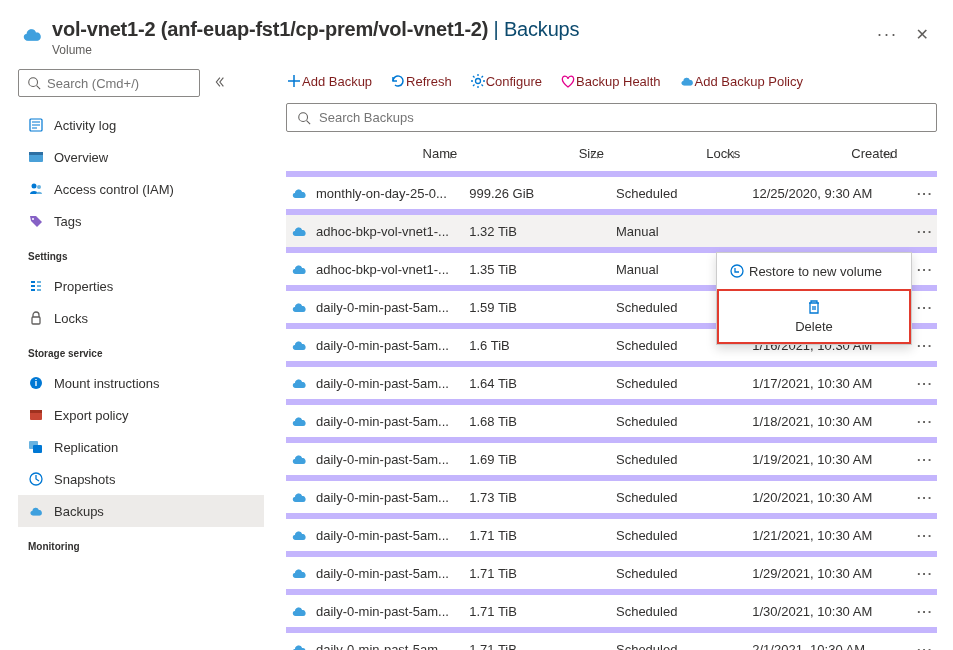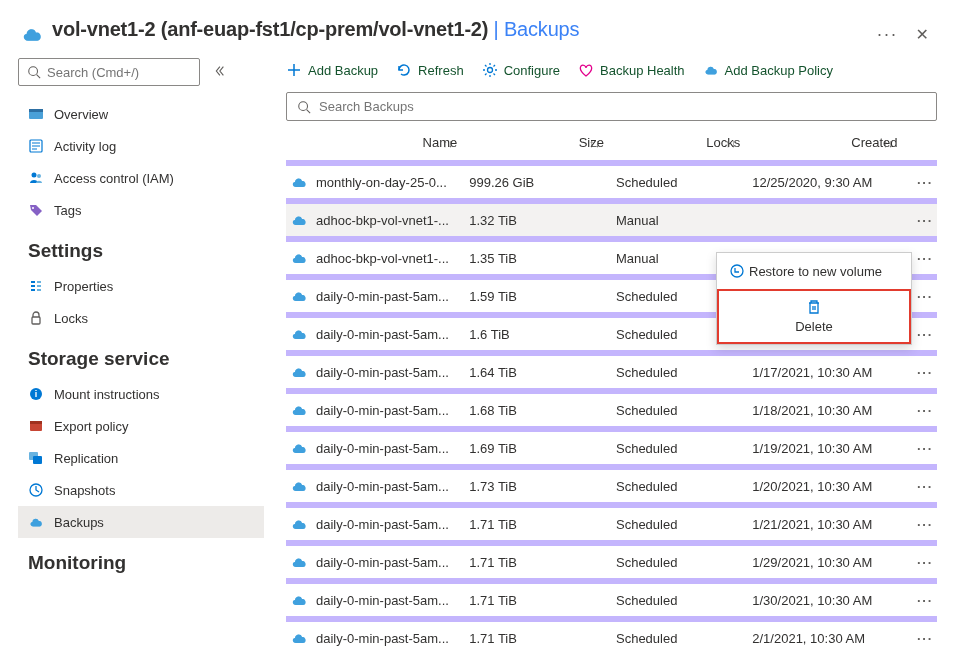--- a/index.html
+++ b/index.html
@@ -13,21 +13,21 @@
   overflow: hidden;
   position: relative;
 }
 
 
 .header { display: flex; align-items: flex-start; padding: 18px 20px 8px 20px; }
 .header-icon { width: 24px; height: 24px; margin-right: 8px; flex-shrink: 0; margin-top: 4px; }
 .header-icon svg { width: 24px; height: 24px; }
 .header-title-group { flex: 1; }
 .header-title { font-size: 20px; font-weight: 600; letter-spacing: -0.2px; }
-.header-title .light { font-weight: 400; color: #3b82f6; }
+.header-title .light { font-weight: 400; color: #0c4a6e; }
 .header-subtitle { font-size: 12px; color: #605e5c; margin-top: 2px; }
 .header-actions { display: flex; align-items: center; gap: 10px; margin-left: auto; padding-top: 6px; }
 .more-dots { color: #605e5c; font-size: 18px; cursor: pointer; padding: 0 4px; letter-spacing: 1px; }
 .close-x { font-size: 16px; color: #605e5c; cursor: pointer; padding: 0 4px; }
 
 
 .layout { display: flex; height: calc(100% - 58px); }
 .sidebar { width: 268px; padding: 4px 4px 0 18px; display: flex; flex-direction: column; }
 .main { flex: 1; padding: 0 16px 0 18px; display: flex; flex-direction: column; }
 
@@ -37,25 +37,25 @@
 .search-box svg { width: 14px; height: 14px; margin-right: 6px; color: #605e5c; flex-shrink: 0; }
 .search-box input { border: none; outline: none; font-size: 13px; flex: 1; background: transparent; color: #323130; }
 .collapse-chevron { cursor: pointer; color: #605e5c; }
 .collapse-chevron svg { width: 14px; height: 14px; }
 
 
 .nav-item { display: flex; align-items: center; padding: 8px 10px; cursor: pointer; border-radius: 0; gap: 10px; }
 .nav-item.active { background: #edebe9; }
 .nav-item .icon { width: 16px; height: 16px; display: flex; align-items: center; justify-content: center; flex-shrink: 0; }
 .nav-item .icon svg { width: 16px; height: 16px; }
-.nav-section { font-weight: 600; font-size: 19px; padding: 14px 10px 8px 10px; color: #323130; }
+.nav-section { font-weight: 600; font-size: 10px; padding: 14px 10px 8px 10px; color: #323130; }
 
 
 .toolbar { display: flex; align-items: center; gap: 18px; padding: 8px 0 14px 0; }
-.tool-btn { display: flex; align-items: center; gap: 6px; cursor: pointer; color: #14532d; }
+.tool-btn { display: flex; align-items: center; cursor: pointer; color: #7f1d1d; }
 .tool-btn .icon { width: 16px; height: 16px; display: flex; align-items: center; justify-content: center; }
 .tool-btn .icon svg { width: 16px; height: 16px; }
 
 
 .search-backups { display: flex; align-items: center; border: 1px solid #8a8886; border-radius: 2px; padding: 6px 10px; height: 30px; margin-bottom: 4px; }
 .search-backups svg { width: 14px; height: 14px; margin-right: 8px; color: #605e5c; }
 .search-backups input { border: none; outline: none; font-size: 13px; flex: 1; background: transparent; }
 
 
 .table { width: 100%; border-collapse: collapse; }
@@ -102,20 +102,21 @@
 <div class="header">
   <span class="header-icon">
     <svg viewBox="0 0 18 18">
         <use href="#cloud-vol"></use>
       </svg>
   </span>
   <div class="header-title-group">
     <div class="header-title">
       <span>vol-vnet1-2 (anf-euap-fst1/cp-prem/vol-vnet1-2)</span> <span class="light">| <span>Backups</span></span>
     </div>
+    <div class="header-subtitle">Volume</div>
   </div>
   <div class="header-actions">
     <span class="more-dots">···</span>
     <span class="close-x">✕</span>
   </div>
 </div>
 
 <div class="layout">
 
   <div class="sidebar">
@@ -131,34 +132,34 @@
         <svg viewBox="0 0 16 16">
             <path d="M9 3 L5 8 L9 13 M13 3 L9 8 L13 13" fill="none" stroke="currentColor" stroke-width="1.3"></path>
           </svg>
       </span>
     </div>
 
     <div id="nav-top">
         <div class="nav-item">
           <span class="icon">
             <svg viewBox="0 0 16 16">
+              <rect x="2" y="2" width="12" height="12" rx="1" fill="#fff" stroke="#0078d4" stroke-width="1.2"></rect>
+              <path d="M4 5 H12 M4 8 H12 M4 11 H9" stroke="#0078d4" stroke-width="1.2"></path>
+            </svg>
+          </span>
+          <span>Activity log</span>
+        </div>
+        <div class="nav-item">
+          <span class="icon">
+            <svg viewBox="0 0 16 16">
               <rect x="1" y="3" width="14" height="10" rx="1" fill="#4aa0d8"></rect>
               <rect x="1" y="3" width="14" height="3" fill="#2d6fa3"></rect>
             </svg>
           </span>
           <span>Overview</span>
-        </div>
-        <div class="nav-item">
-          <span class="icon">
-            <svg viewBox="0 0 16 16">
-              <rect x="2" y="2" width="12" height="12" rx="1" fill="#fff" stroke="#0078d4" stroke-width="1.2"></rect>
-              <path d="M4 5 H12 M4 8 H12 M4 11 H9" stroke="#0078d4" stroke-width="1.2"></path>
-            </svg>
-          </span>
-          <span>Activity log</span>
         </div>
         <div class="nav-item">
           <span class="icon">
             <svg viewBox="0 0 16 16">
               <circle cx="6" cy="5" r="2.5" fill="#0078d4"></circle>
               <path d="M2 13 C2 9 10 9 10 13 Z" fill="#0078d4"></path>
               <circle cx="11" cy="6" r="2" fill="#69b3e0"></circle>
               <path d="M8 13 C8 10 14 10 14 13 Z" fill="#69b3e0"></path>
             </svg>
           </span>

